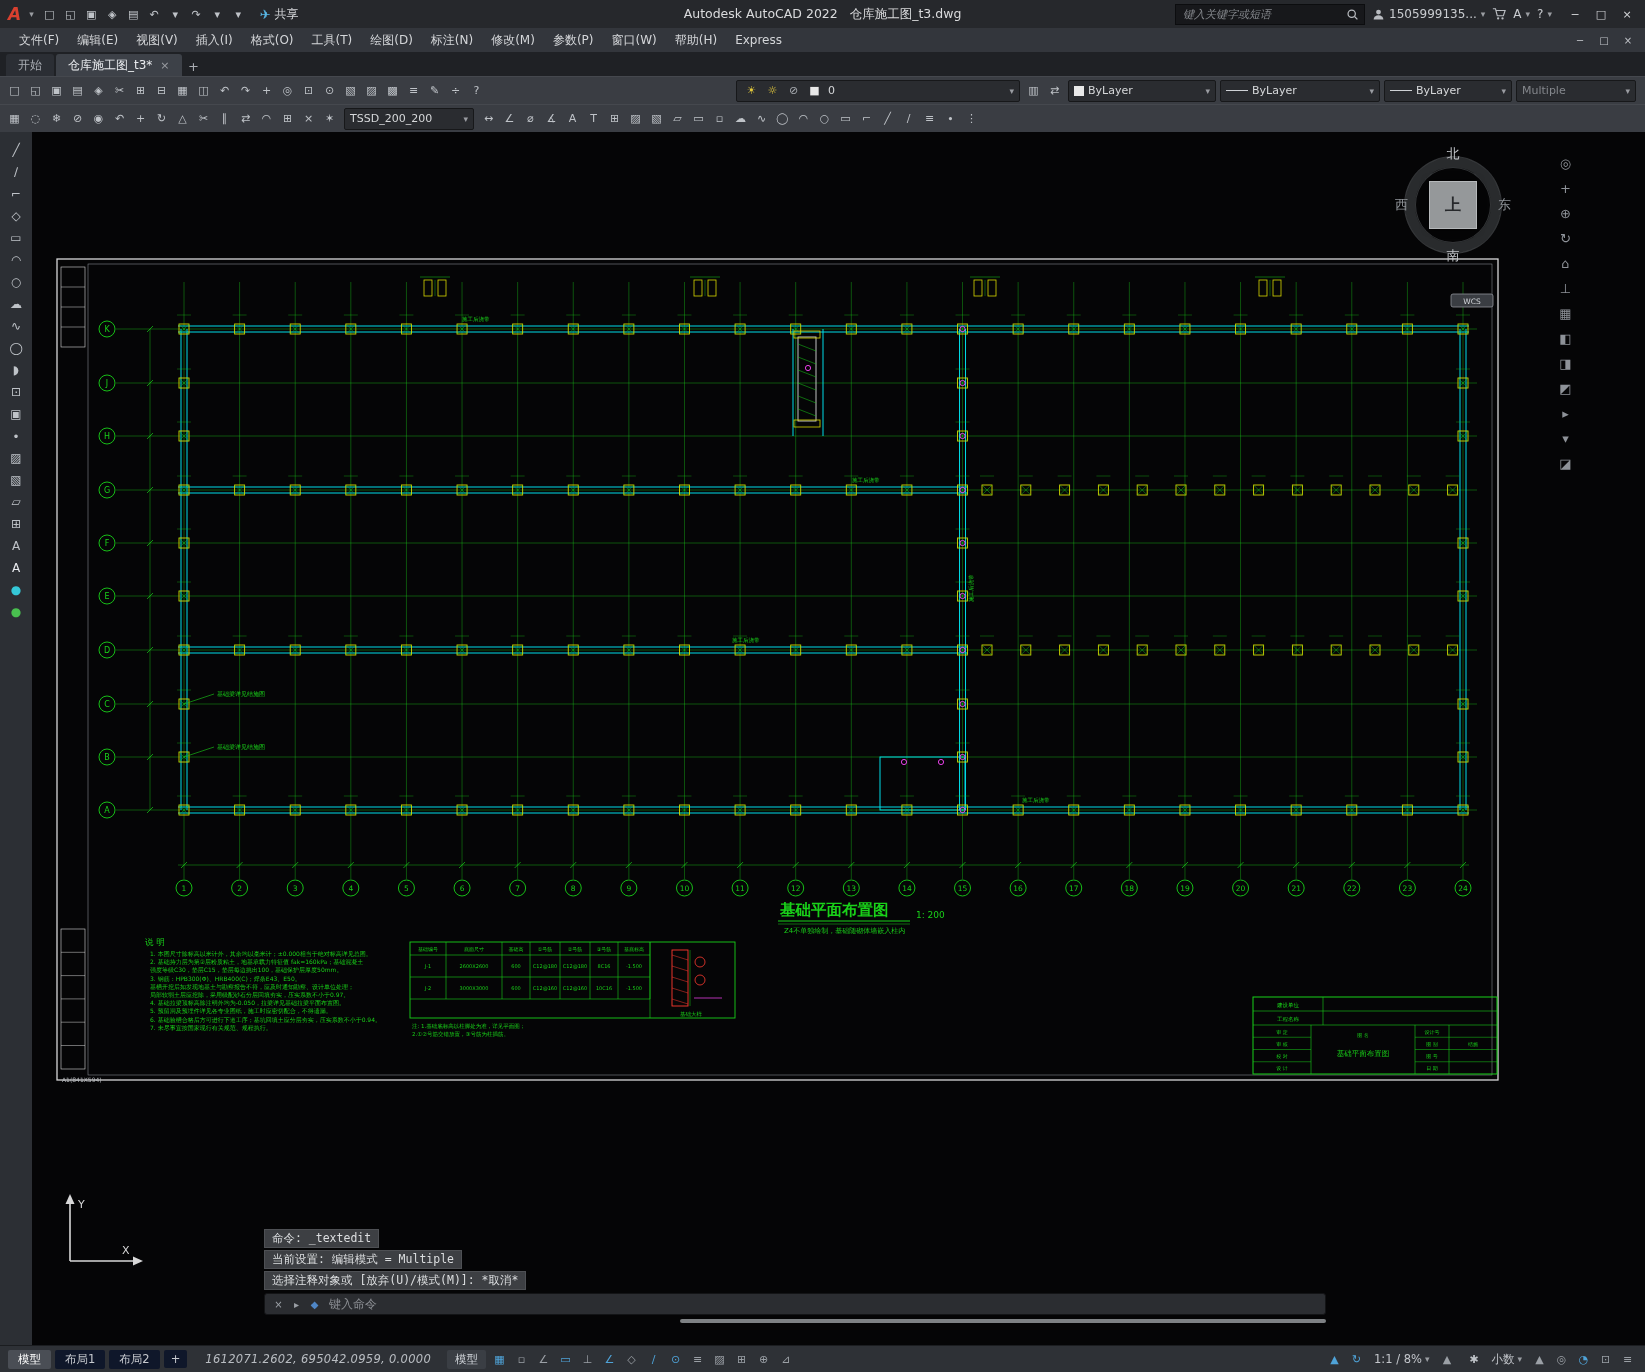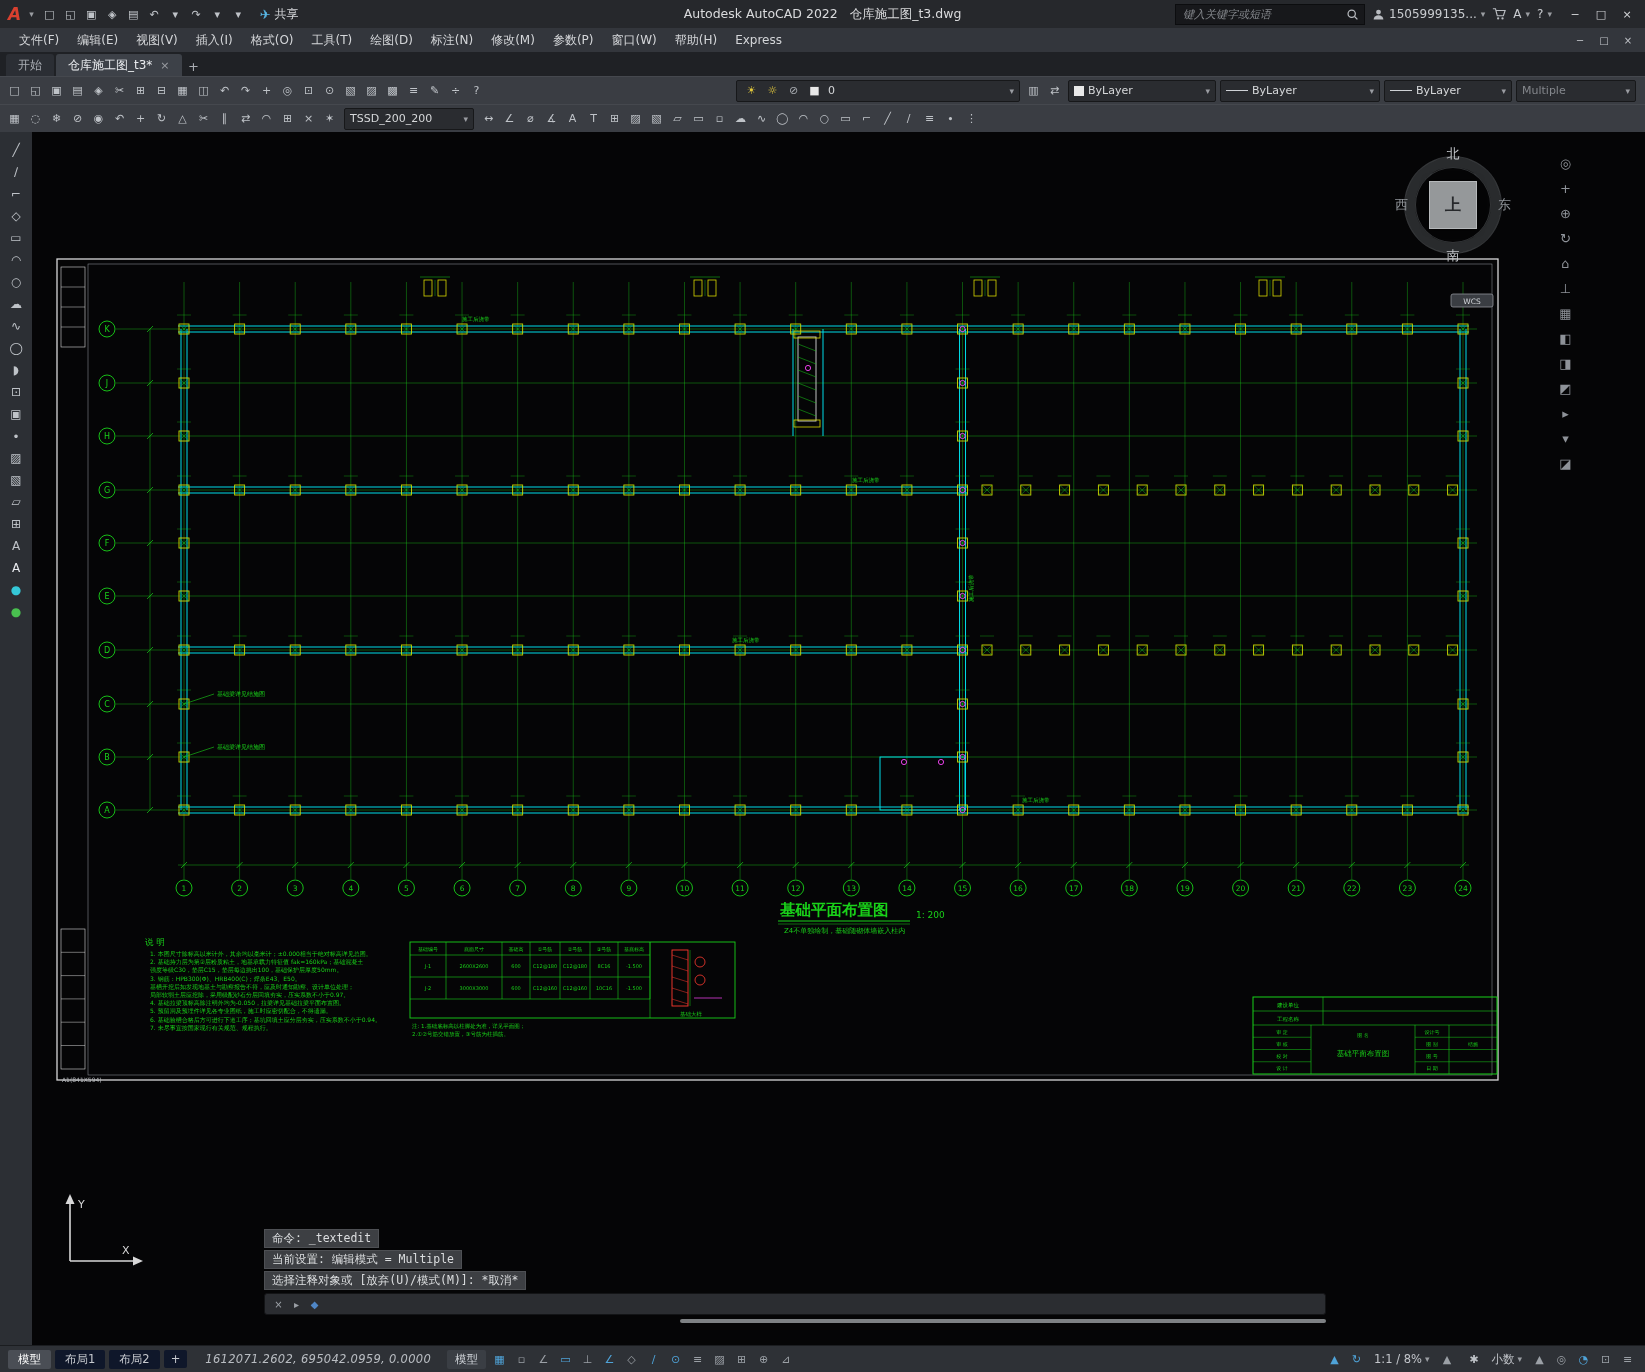--- a/index.html
+++ b/index.html
@@ -1156,20 +1156,21 @@
       <div class="cmd">
         <div class="hist">命令: _textedit</div>
         <div class="hist">当前设置: 编辑模式 = Multiple</div>
         <div class="hist">选择注释对象或 [放弃(U)/模式(M)]: *取消*</div>
         <div class="cmdbar">
           <span class="cicons">
               <span class="tbi" style="color: rgb(155, 160, 166);">×</span>
               <span class="tbi" style="color: rgb(155, 160, 166);">▸</span>
               <span class="tbi" style="color: rgb(79, 134, 198);">◆</span>
             </span>
+          <input class="cmdinput" placeholder="键入命令" style="">
         </div>
       </div>
       <div class="hscroll"></div>
     </div>
   </div>
 
   <div class="statusbar">
     <div class="stab active">模型</div>
     <div class="stab">布局1</div>
     <div class="stab">布局2</div>

